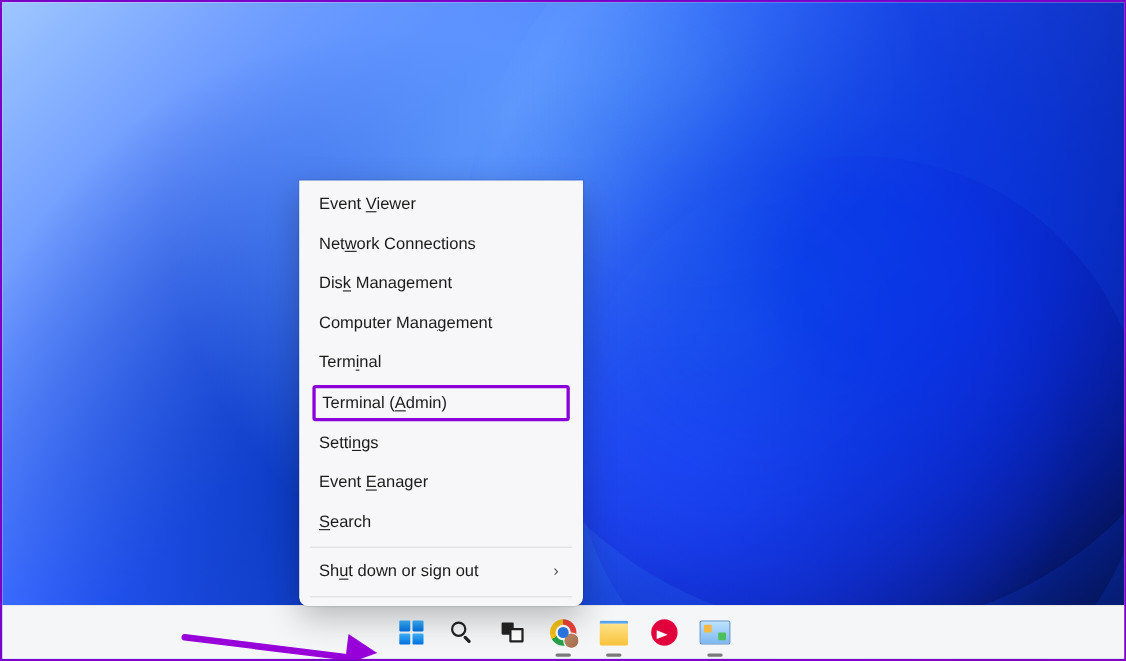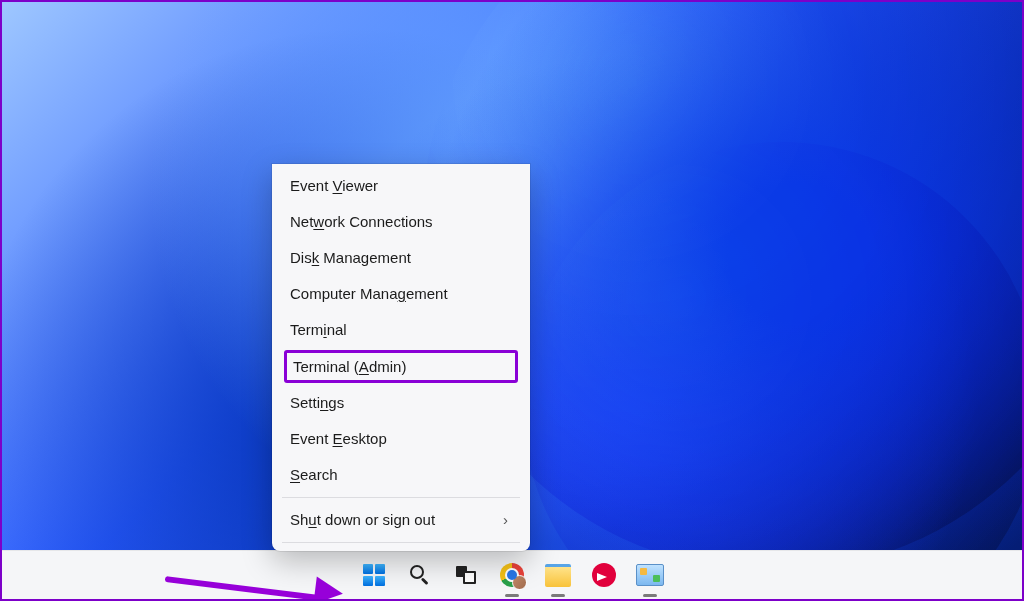--- a/index.html
+++ b/index.html
@@ -244,21 +244,21 @@
   </div>
   <div class="highlight-box">
     <div>
       <span>Terminal (</span><span class="u">A</span><span>dmin)</span>
     </div>
   </div>
   <div class="mi">
     <span>Setti</span><span class="u">n</span><span>gs</span>
   </div>
   <div class="mi">
-    <span>Event </span><span class="u">E</span><span>esktop</span>
+    <span>Event </span><span class="u">E</span><span>anager</span>
   </div>
   <div class="mi">
     <span></span><span class="u">S</span><span>earch</span>
   </div>
   <div class="divider"></div>
   <div class="mi submenu">
     <span>Sh</span><span class="u">u</span><span>t down or sign out</span>
     <span class="chev">›</span>
   </div>
   <div class="divider"></div>

